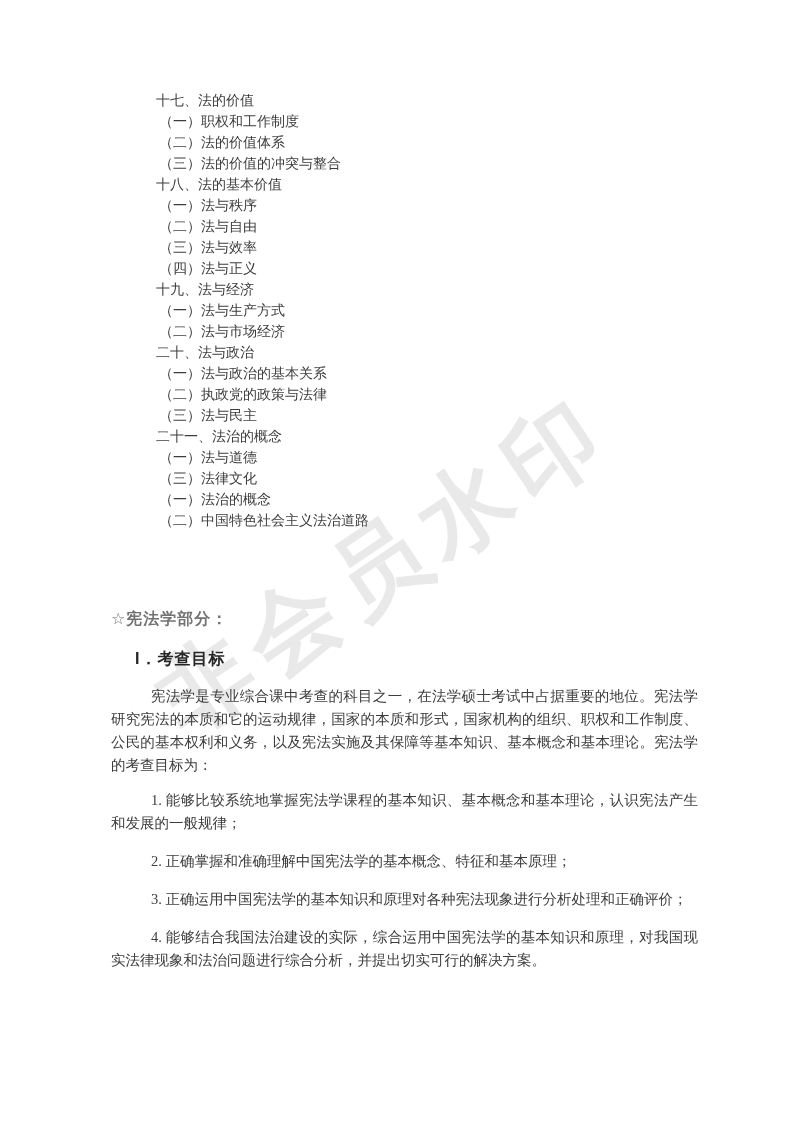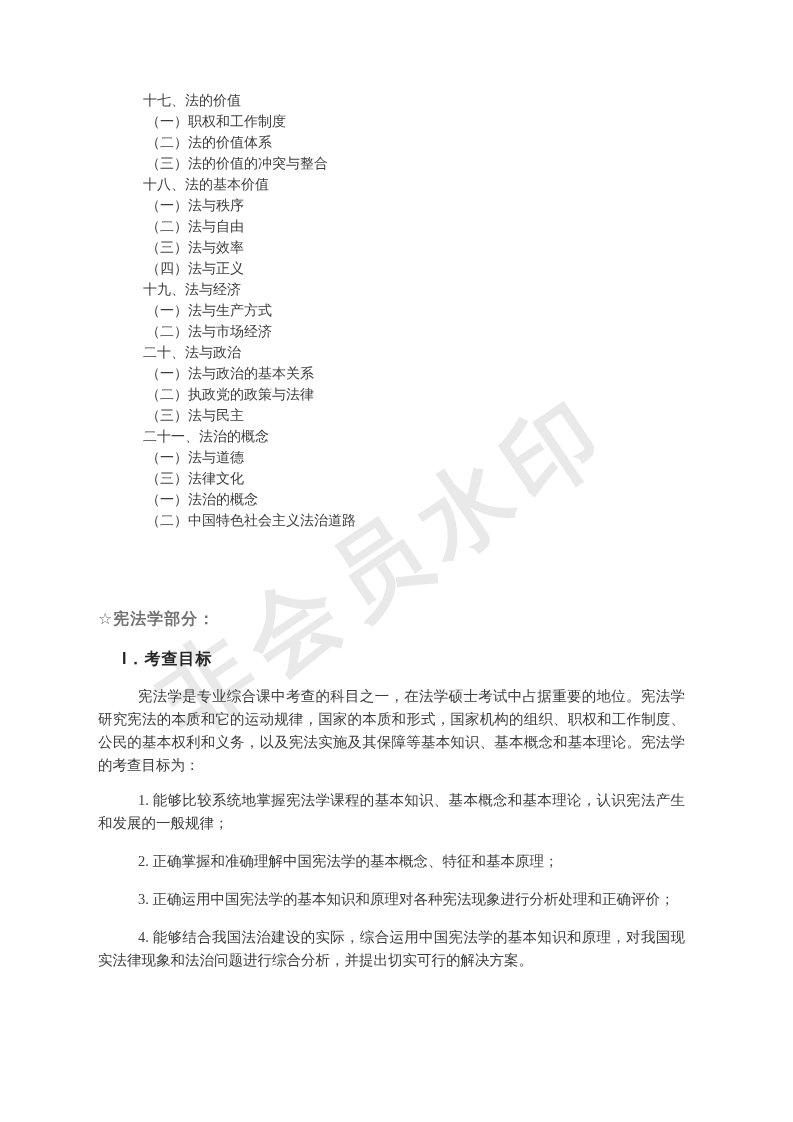--- a/index.html
+++ b/index.html
@@ -25,21 +25,21 @@
     font-size: 92px;
     letter-spacing: 12px;
     color: #e9e9e9;
     transform: rotate(-34deg);
     white-space: nowrap;
     user-select: none;
     z-index: 0;
   }
   .content {
     position: absolute;
-    left: 98px;
+    left: 111px;
     top: 0;
     width: 587px;
     color: #3d3d3d;
     z-index: 1;
   }
   .outline {
     margin-top: 90px;
     font-size: 14px;
     line-height: 21px;
   }

